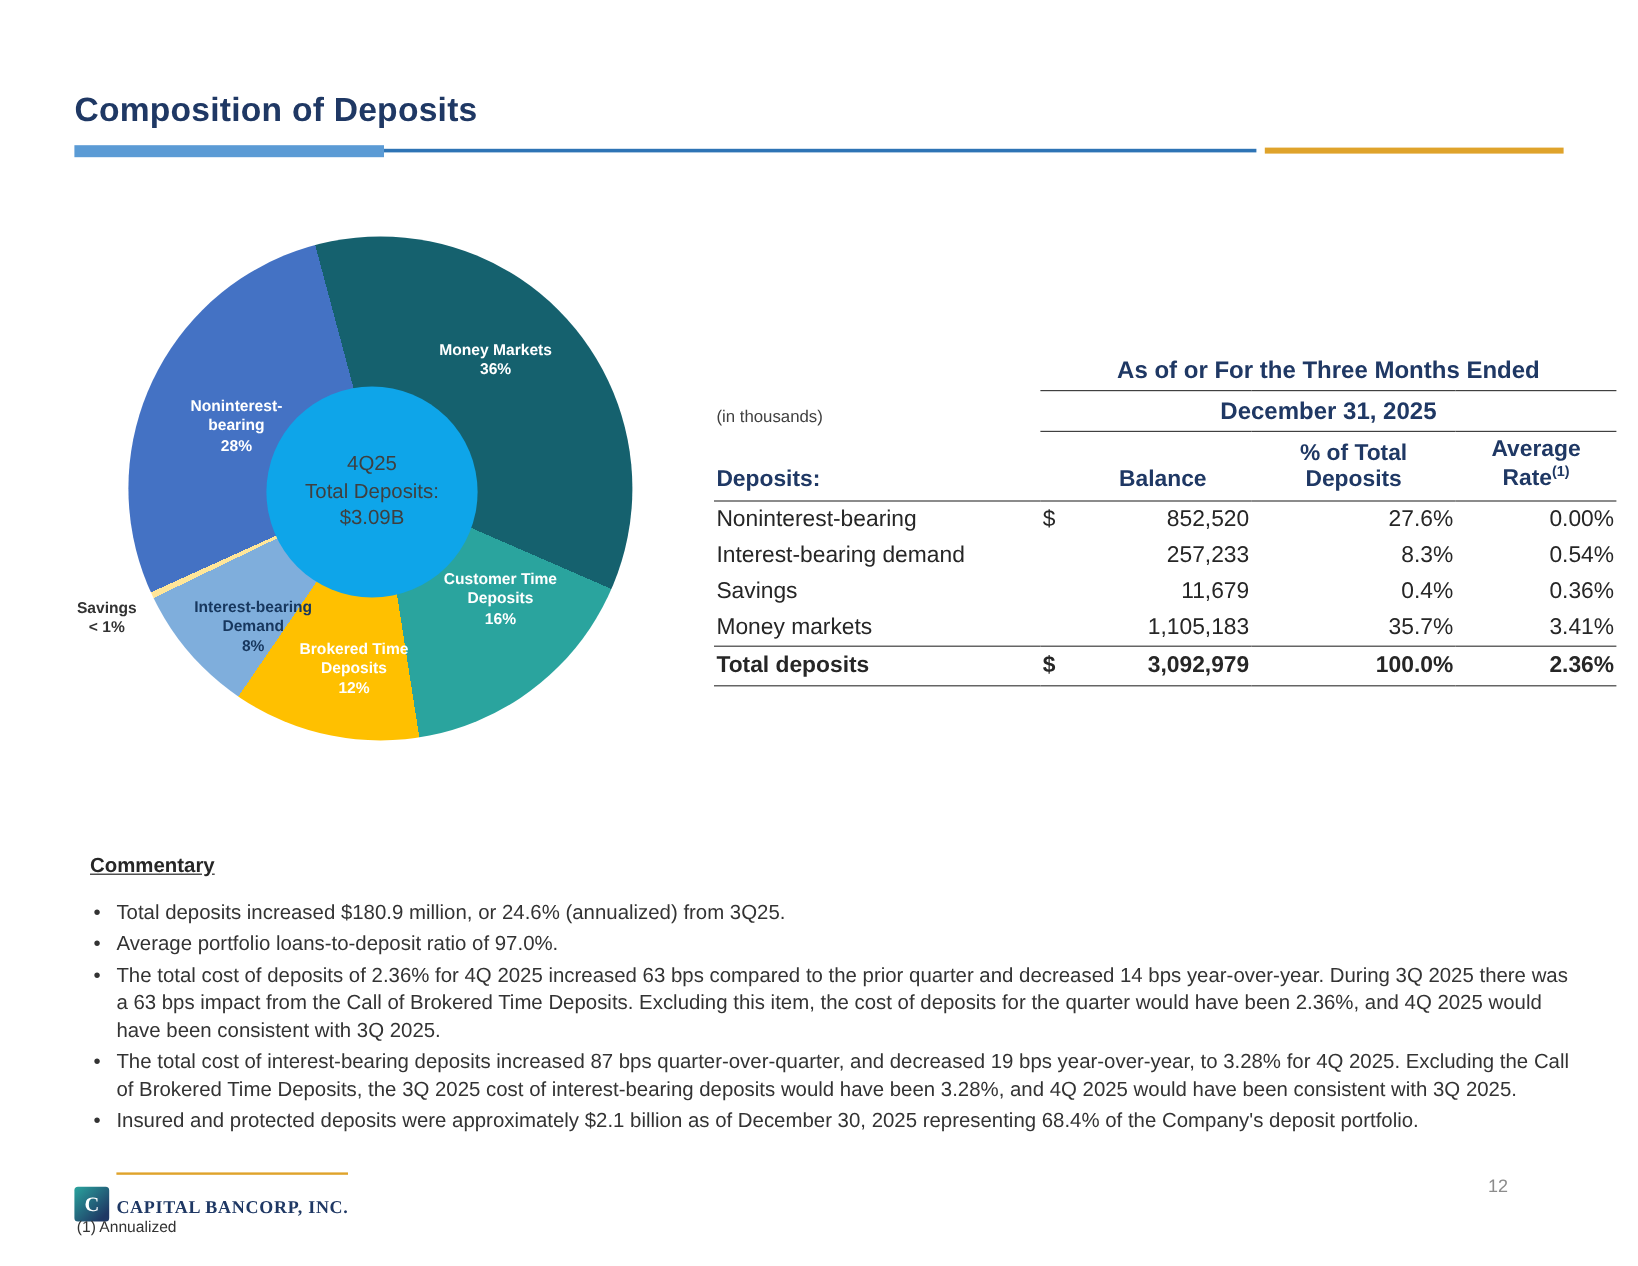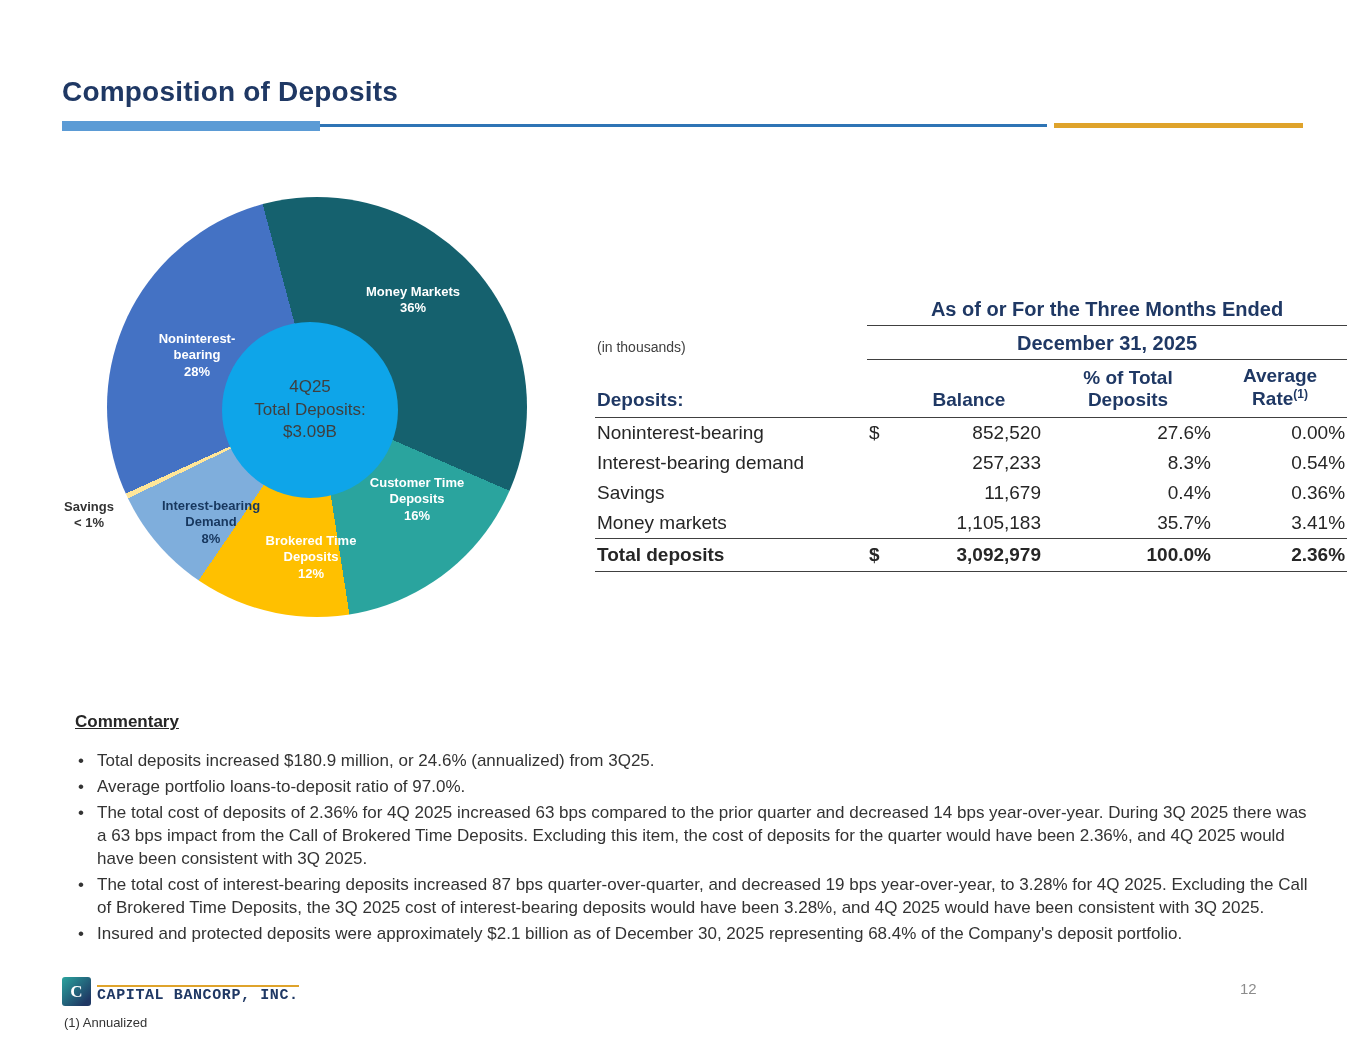--- a/index.html
+++ b/index.html
@@ -36,21 +36,21 @@
     text-align: center; font-size: 17px; color: #3F3F3F; line-height: 1.35;
   }
   .slice-label {
     position: absolute; transform: translate(-50%,-50%);
     text-align: center; font-weight: bold; font-size: 13px; line-height: 1.25;
     color: #ffffff;
   }
   .lbl-money    { left: 358px; top: 110px; width: 130px; }
   .lbl-nonint   { left: 142px; top: 165px; width: 96px; }
   .lbl-customer { left: 362px; top: 309px; width: 104px; }
-  .lbl-brokered { left: 256px; top: 367px; width: 104px; }
+  .lbl-brokered { left: 240px; top: 367px; width: 104px; }
   .lbl-ibd      { left: 156px; top: 332px; width: 110px; color: #17375E; }
   .lbl-savings  { left: 34px;  top: 325px; width: 72px;  color: #333333; }
 
   
   .dep-table {
     position: absolute; left: 595px; top: 293px; width: 752px;
     border-collapse: collapse; table-layout: fixed;
     font-size: 19px; color: #262626;
   }
   .c-label { width: 272px; } .c-dollar { width: 28px; }
@@ -89,23 +89,23 @@
 
   
   .footer-logo { position: absolute; left: 62px; top: 977px; display: flex; align-items: flex-end; gap: 6px; }
   .logo-mark {
     width: 29px; height: 29px; border-radius: 3px;
     background: linear-gradient(135deg, #2AA49E 0%, #1F3864 85%);
     display: flex; align-items: center; justify-content: center;
     color: #ffffff; font-family: "Liberation Serif", serif; font-weight: bold; font-size: 17px;
   }
   .logo-text {
-    font-family: Liberation Mono, monospace; font-weight: bold; font-size: 15px;
+    font-family: Liberation Serif, serif; font-weight: bold; font-size: 15px;
     color: #1F3864; letter-spacing: 0.6px;
-    border-top: 2px solid #DFA32B; padding-top: 0; padding-bottom: 2px;
+    border-top: 2px solid #DFA32B; padding-top: 20px; padding-bottom: 2px;
   }
   .page-num { position: absolute; left: 1240px; top: 980px; font-size: 15px; color: #8C8C8C; }
   .footnote { position: absolute; left: 64px; top: 1015px; font-size: 13px; color: #333333; }
 </style>
 </head>
 <body>
 
 <div class="slide">
 
   <h1 class="title">Composition of Deposits</h1>

